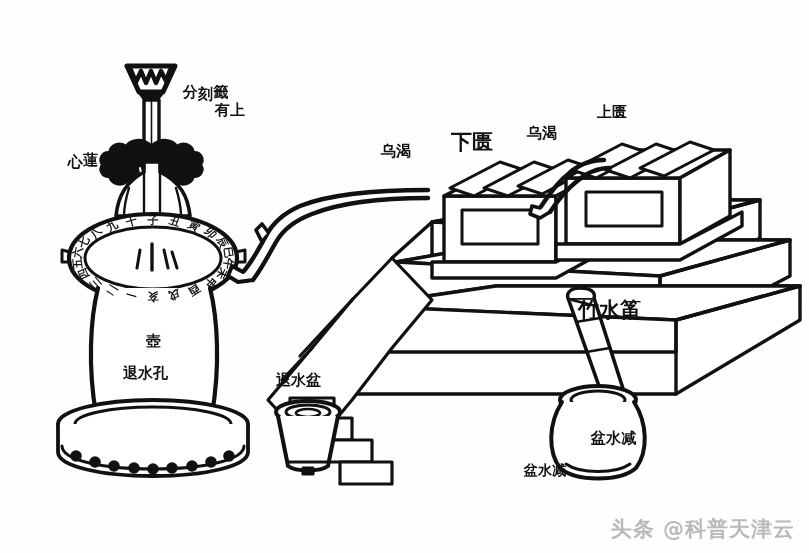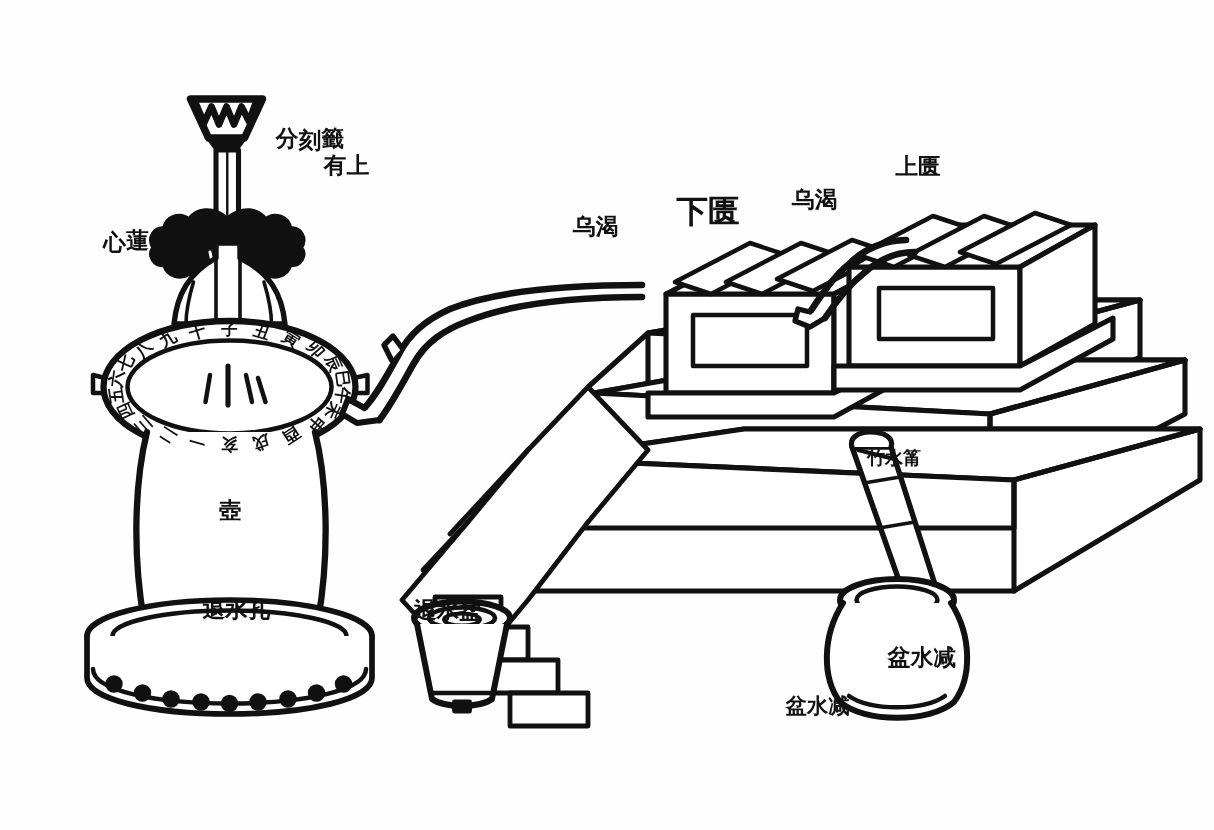--- a/index.html
+++ b/index.html
@@ -223,38 +223,39 @@
 分</div>
 
   <div class="lbl vert" style="left:215px;top:90px;font-size:15px;">上
 有</div>
 
   <div class="lbl vert" style="left:68px;top:140px;font-size:15px;">蓮
 心</div>
 
   <div class="lbl" style="left:146px;top:333px;font-size:15px;">壺</div>
 
-  <div class="lbl" style="left:123px;top:399px;font-size:15px;margin-left:12px;">退水孔</div>
-
-  <div class="lbl" style="left:276px;top:400px;font-size:15px;text-align:right;">退水盆</div>
+  <div class="lbl" style="left:123px;top:365px;font-size:15px;">退水孔</div>
+
+  <div class="lbl" style="left:276px;top:372px;font-size:15px;text-align:right;">退水盆</div>
 
   <div class="lbl vert" style="left:381px;top:131px;font-size:15px;">渴
 乌</div>
 
   <div class="lbl" style="left:451px;top:131px;font-size:21px;">下匮</div>
 
   <div class="lbl vert" style="left:527px;top:113px;font-size:15px;">渴
 乌</div>
 
   <div class="lbl" style="left:597px;top:104px;font-size:15px;">上匮</div>
 
-  <div class="lbl" style="left:578px;top:299px;font-size:12px;">竹水筩</div>
+  <div class="lbl" style="left:578px;top:299px;font-size:21px;">竹水筩</div>
 
   <div class="lbl vert" style="left:524px;top:452px;font-size:14px;">减
 水
 盆</div>
 
   <div class="lbl vert" style="left:591px;top:418px;font-size:15px;">减
 水
 盆</div>
 
+  <div class="wm">头条 @科普天津云</div>
 
 </div>
 
 </body></html>

